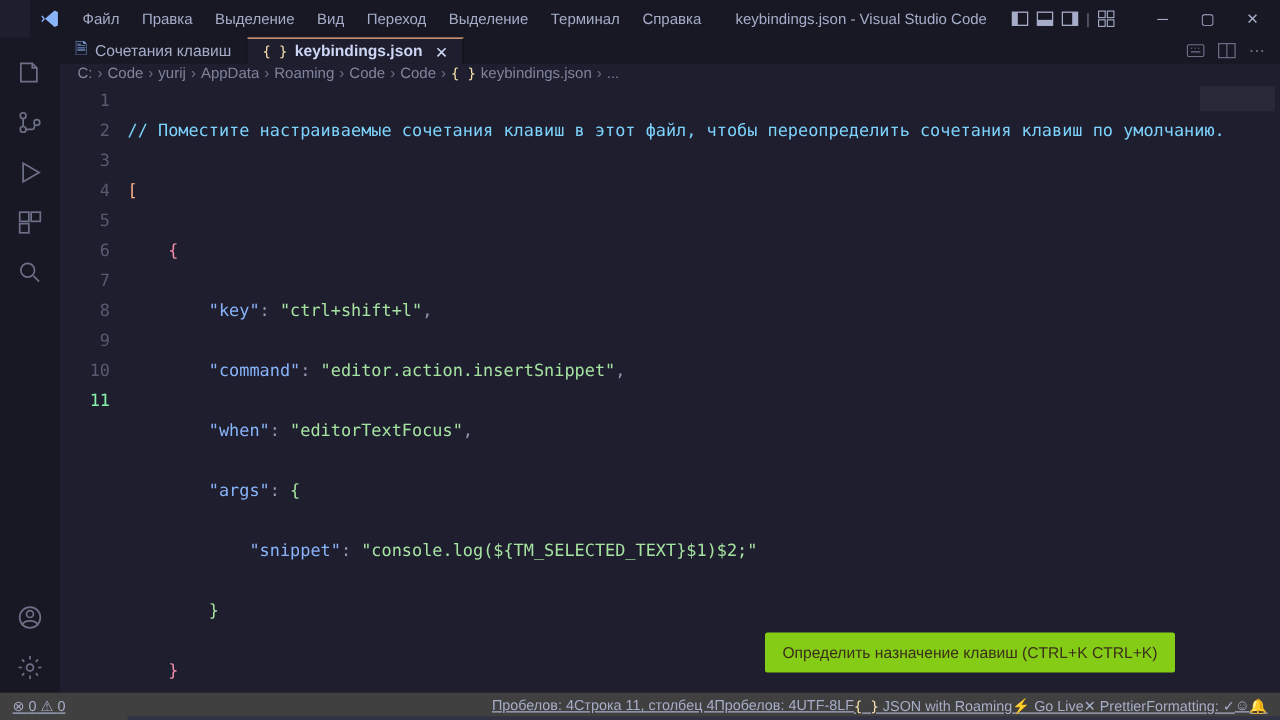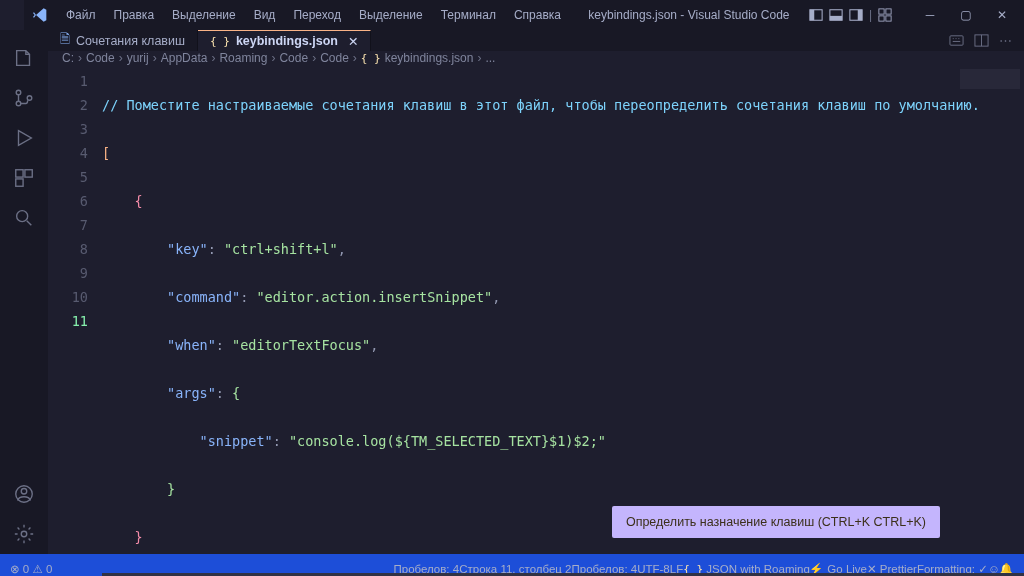--- a/index.html
+++ b/index.html
@@ -110,33 +110,34 @@
 
 .minimap {
   position: absolute; top: 4px; right: 4px;
   width: 60px; height: 20px;
   background: #313244;
   opacity: 0.5;
 }
 
 .statusbar {
   height: 22px;
-  background: #1d4ed8;
-  display: flex; align-items: flex-end;
+  background: #404040;
+  display: flex; align-items: center;
   font-size: 11.5px;
   color: #a6adc8;
   padding: 0 10px;
+  text-decoration: underline;
 }
 .statusbar .sb-left { display: flex; gap: 12px; align-items: center;}
 .statusbar .sb-right { margin-left: auto; display: flex; align-items:center;}
 
 .toast {
   position: absolute;
   bottom: 38px; right: 84px;
-  background: #c4b5fd;
+  background: #84cc16;
   color: #3b2f1a;
   padding: 9px 14px;
   font-size: 12.5px;
   border-radius: 2px;
 }
 .json-icon { color: #f9e2af; font-family: monospace; font-size: 11px; }
 .file-icon { color: #89b4fa; }
 svg { display: block; }
 </style>
 </head>
@@ -326,21 +327,21 @@
     </div>
   </div>
 </div>
 
 <div class="statusbar">
   <div class="sb-left">
     <span>⊗ <span>0</span> ⚠ <span>0</span></span>
   </div>
   <div class="sb-right">
     <span>Пробелов: 4</span>
-    <span>Строка 11, столбец 2</span>
+    <span>Строка 11, столбец 4</span>
     <span>Пробелов: 4</span>
     <span>UTF-8</span>
     <span>LF</span>
     <span><span class="json-icon">{ }</span> <span>JSON with Roaming</span></span>
     <span>⚡ <span>Go Live</span></span>
     <span>✕ <span>Prettier</span></span>
     <span><span>Formatting:</span> ✓</span>
     <span>☺</span>
     <span>🔔</span>
   </div>

